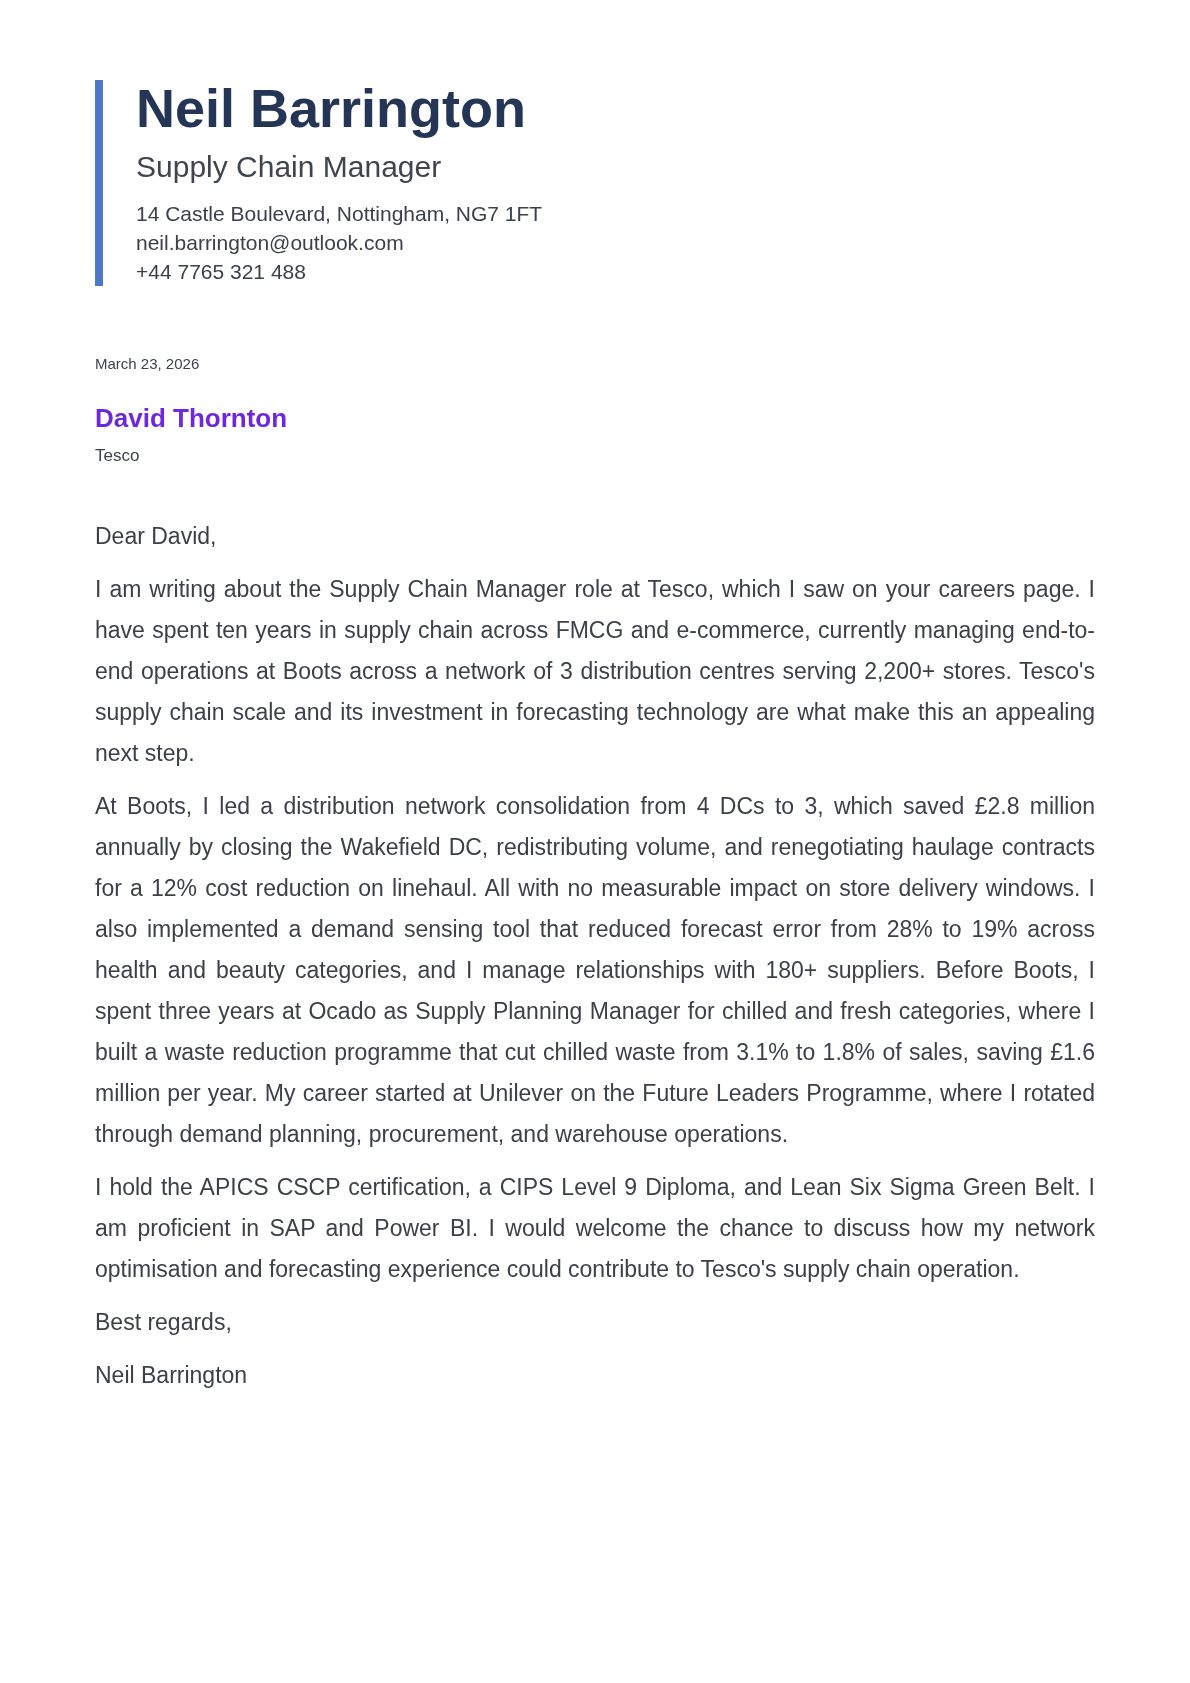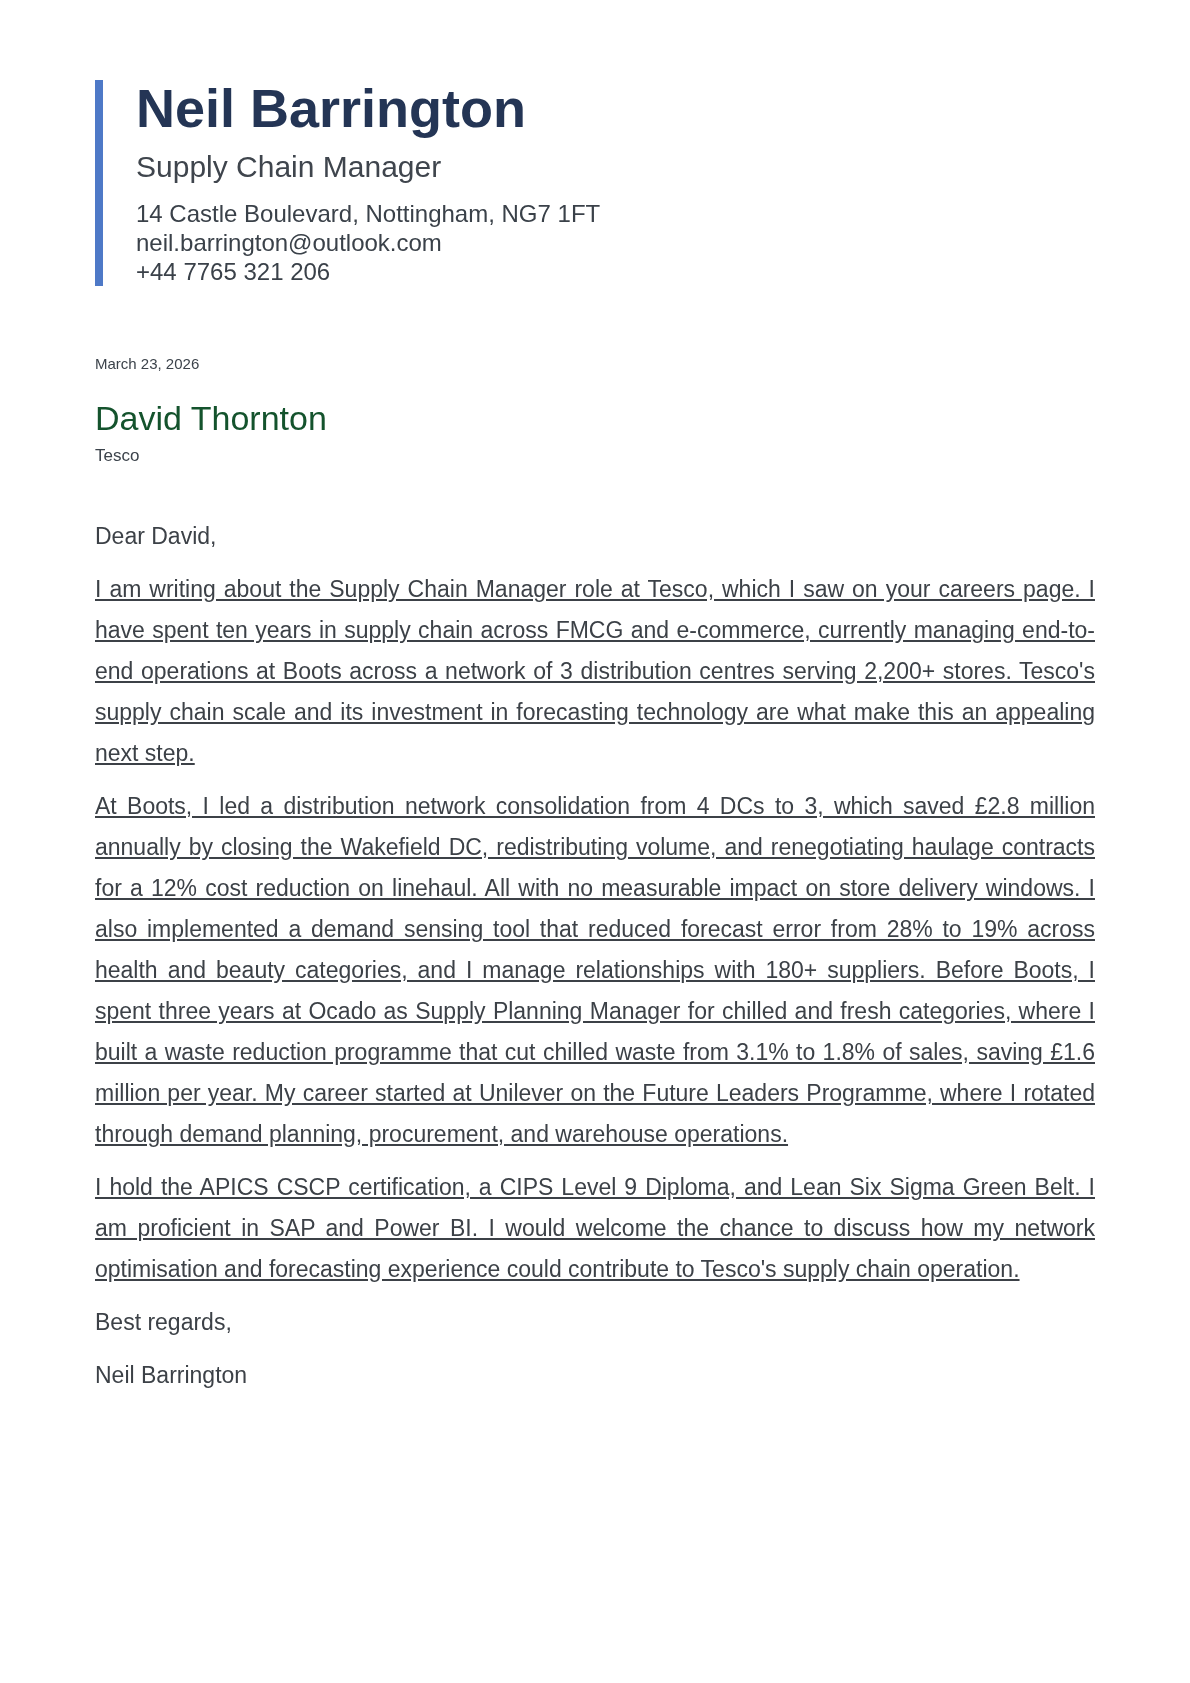--- a/index.html
+++ b/index.html
@@ -33,61 +33,60 @@
     margin: 0;
   }
   .person-title {
     font-size: 30px;
     line-height: 31px;
     color: #3f454d;
     margin-top: 15px;
   }
   .contact-block {
     margin-top: 17px;
-    font-size: 24px;
+    font-size: 21px;
     line-height: 29px;
     color: #3a4149;
   }
 
   
   .date-line { margin-top: 63px; font-size: 15px; line-height: 30px; color: #3c434b; }
   .recipient-name {
     margin-top: 24px;
-    font-size: 34px;
+    font-size: 26px;
     line-height: 31px;
-    font-weight: normal;
-    color: #14532d;
+    font-weight: bold;
+    color: #6d28d9;
   }
   .recipient-company { margin-top: 7px; font-size: 17px; line-height: 30px; color: #3c434b; }
 
   
   .letter-body { margin-top: 45px; font-size: 23px; color: #3c4147; }
   .letter-body .line { line-height: 41px; margin: 0 0 12px 0; }
   .letter-body p.para {
     text-align: justify;
     line-height: 41px;
     margin: 0 0 12px 0;
-    text-decoration: underline;
   }
   .closing-block .line { margin: 0 0 12px 0; }
 </style>
 </head>
 <body>
 
 <div class="page">
 
   <div class="header">
     <div class="accent-bar"></div>
     <div class="header-content">
       <div class="person-name">Neil Barrington</div>
       <div class="person-title">Supply Chain Manager</div>
       <div class="contact-block">
         <div>14 Castle Boulevard, Nottingham, NG7 1FT</div>
         <div>neil.barrington@outlook.com</div>
-        <div>+44 7765 321 206</div>
+        <div>+44 7765 321 488</div>
       </div>
     </div>
   </div>
 
   <div class="date-line">March 23, 2026</div>
 
   <div class="recipient-name">David Thornton</div>
   <div class="recipient-company">Tesco</div>
 
   <div class="letter-body">

